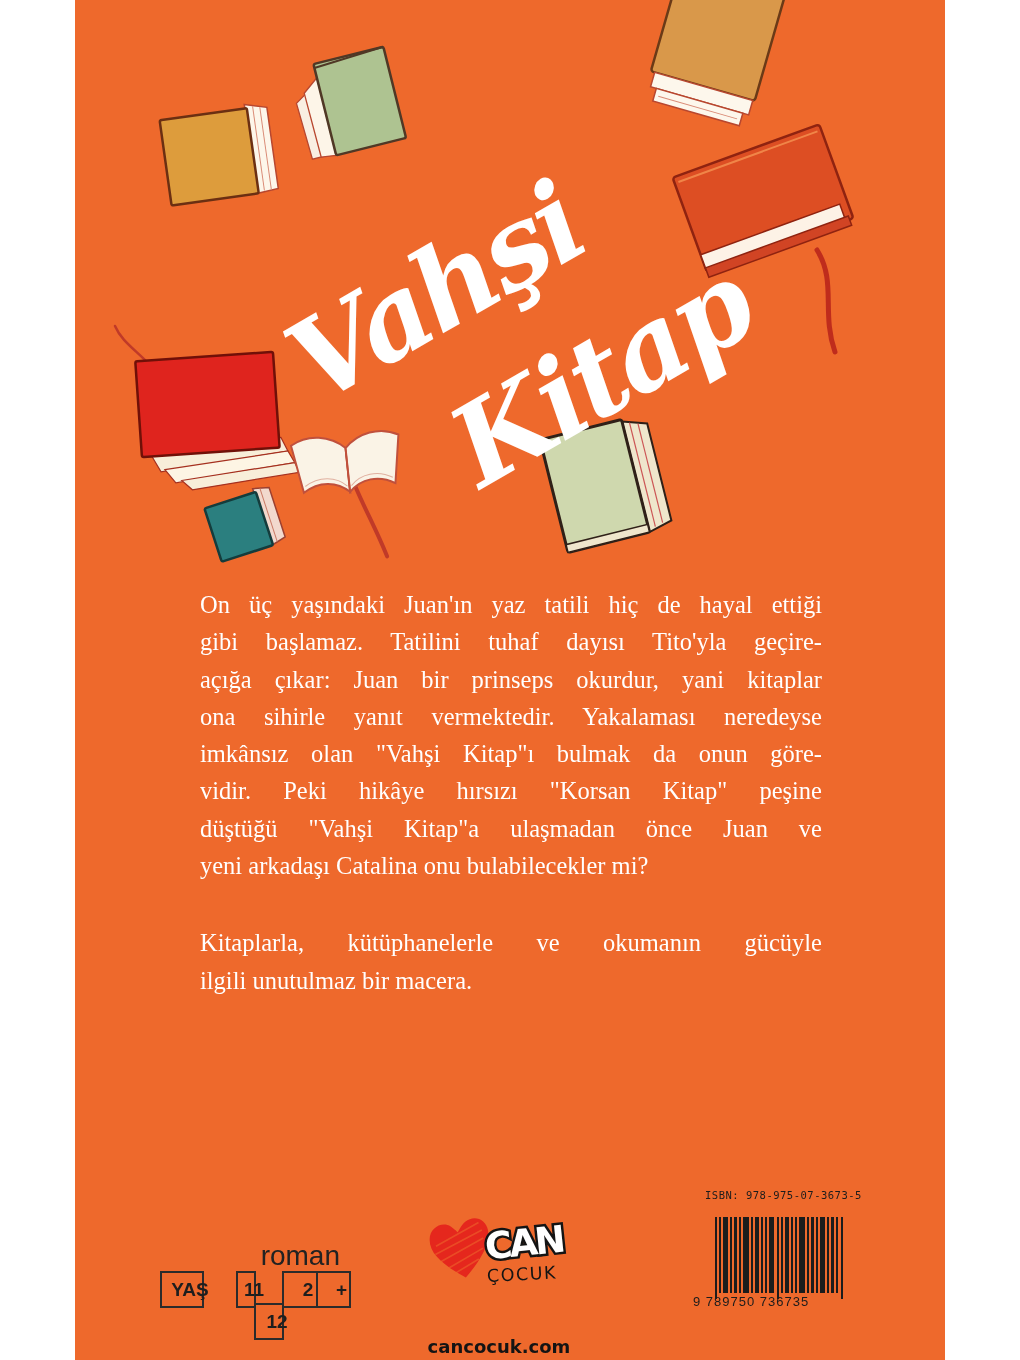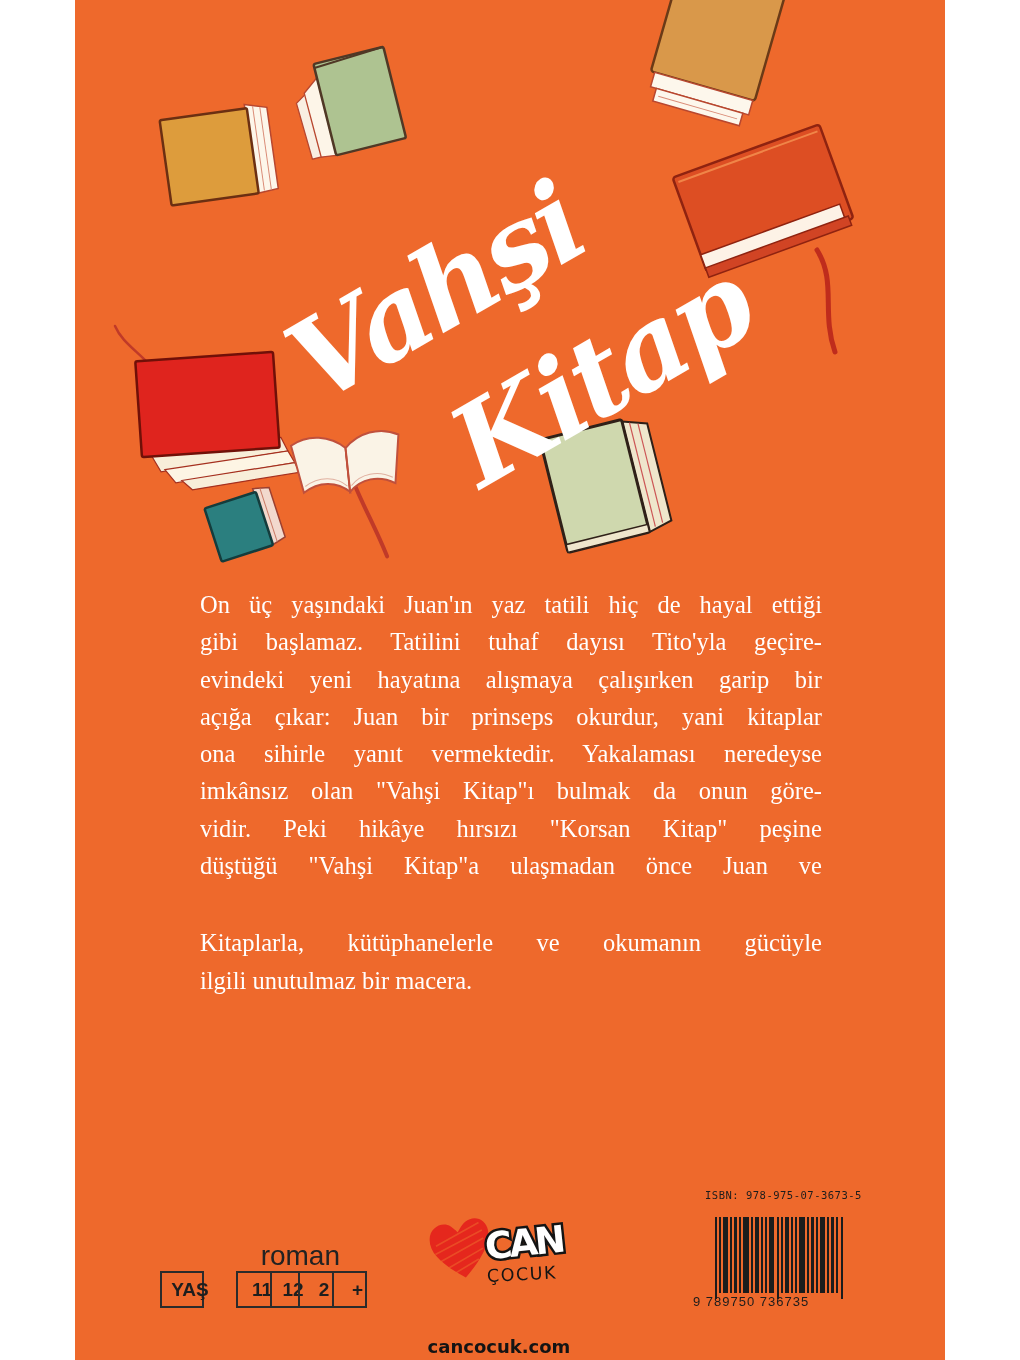--- a/index.html
+++ b/index.html
@@ -39,21 +39,21 @@
     position:absolute; left:85px; top:1240px; width:180px; text-align:right;
     font-family:"Liberation Sans", sans-serif; font-size:28px; color:#222222;
   }
   .age-row { position:absolute; left:85px; top:1271px; display:flex; }
   .age-cell {
     box-sizing:border-box; height:37px; border:2px solid #2b2b2b; margin-left:-2px;
     display:flex; align-items:center; justify-content:center;
     font-family:"Liberation Sans", sans-serif; font-size:19px; font-weight:700; color:#1e1e1e;padding-left:16px;
   }
   .age-cell:first-child { margin-left:0; }
-  .age-c0 { width:44px; } .age-c1 { width:36px;margin-left:32px; } .age-c2 { width:30px; }
+  .age-c0 { width:44px; } .age-c1 { width:20px;margin-left:32px; } .age-c2 { width:30px;margin-top:32px; }
   .age-c3 { width:36px; } .age-c4 { width:35px; }
 
   
   .logo-svg { position:absolute; left:350px; top:1212px; }
   .website {
     position:absolute; left:350px; top:1292px; width:148px; text-align:center;
     font-family:"DejaVu Sans", sans-serif; font-weight:700; font-size:18px; color:#141414;margin-top:44px;
   }
 
   
@@ -137,26 +137,26 @@
         <rect x="-30" y="-26" width="54" height="56" fill="#2b7f7f" stroke="#143c3c" stroke-width="2.5" rx="2"></rect>
       </g>
     </svg>
 
     <div class="title-word w1">Vahşi</div>
     <div class="title-word w2">Kitap</div>
 
     <div class="synopsis">
       <div class="syn-line">On üç yaşındaki Juan'ın yaz tatili hiç de hayal ettiği</div>
       <div class="syn-line">gibi başlamaz. Tatilini tuhaf dayısı Tito'yla geçire-</div>
-      <div class="syn-line">evindeki yeni hayatına alışmaya çalışırken garip bir</div>
       <div class="syn-line">açığa çıkar: Juan bir prinseps okurdur, yani kitaplar</div>
       <div class="syn-line">ona sihirle yanıt vermektedir. Yakalaması neredeyse</div>
       <div class="syn-line">imkânsız olan "Vahşi Kitap"ı bulmak da onun göre-</div>
       <div class="syn-line">vidir. Peki hikâye hırsızı "Korsan Kitap" peşine</div>
       <div class="syn-line">düştüğü "Vahşi Kitap"a ulaşmadan önce Juan ve</div>
+      <div class="syn-line last">yeni arkadaşı Catalina onu bulabilecekler mi?</div>
       <div class="syn-line para-start">Kitaplarla, kütüphanelerle ve okumanın gücüyle</div>
       <div class="syn-line last">ilgili unutulmaz bir macera.</div>
     </div>
 
     <div class="genre">roman</div>
     <div class="age-row">
       <div class="age-cell age-c0">YAŞ</div>
       <div class="age-cell age-c1">11</div>
       <div class="age-cell age-c2">12</div>
       <div class="age-cell age-c3">2</div>

